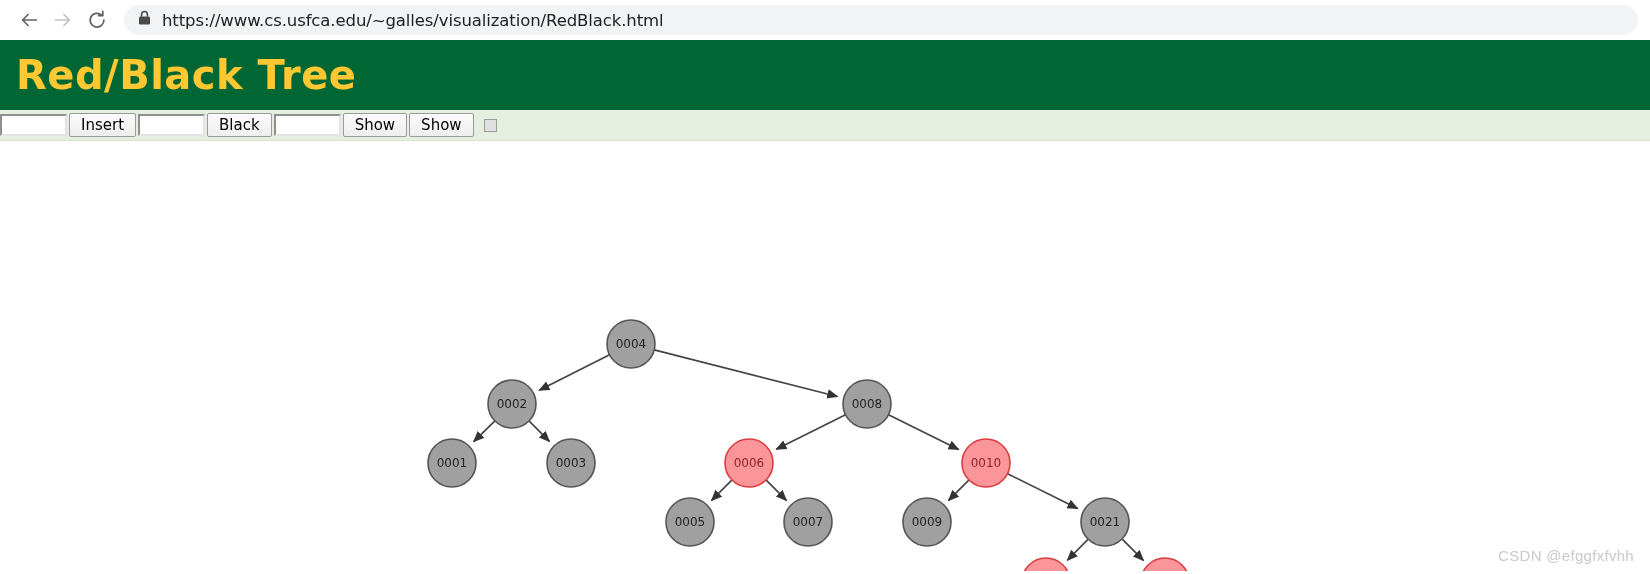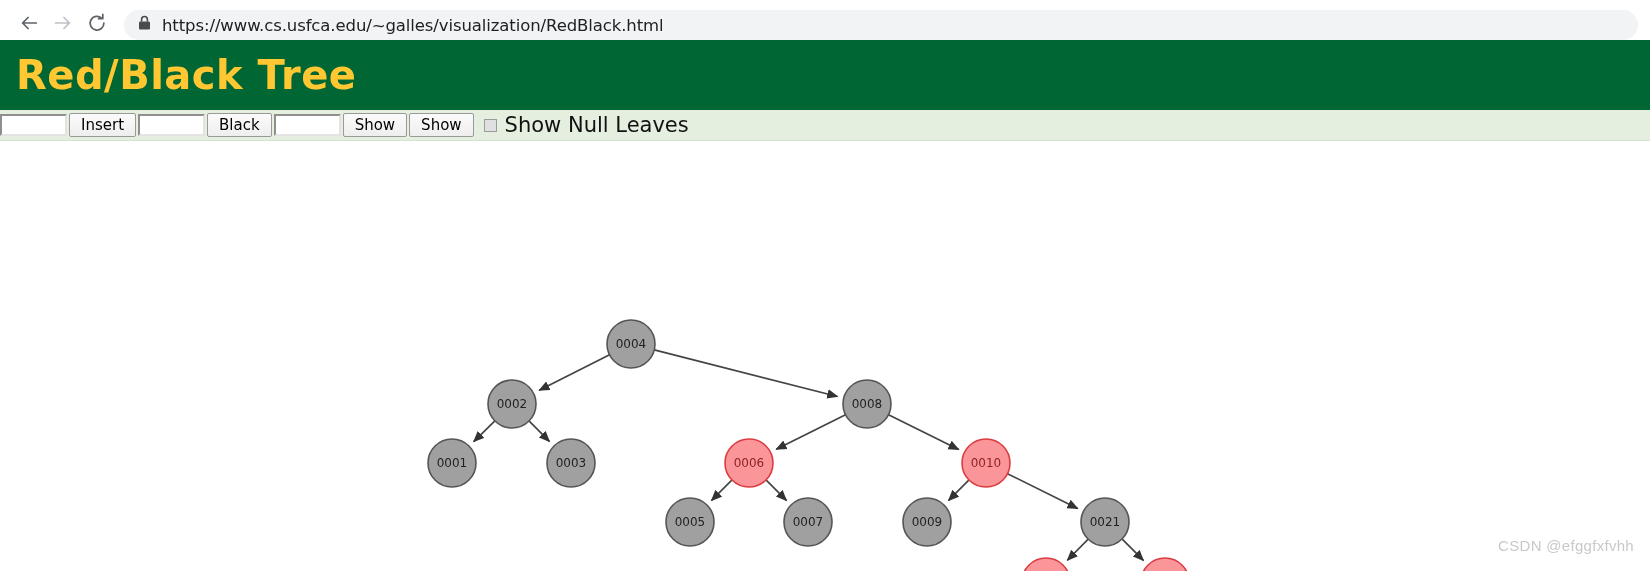--- a/index.html
+++ b/index.html
@@ -13,21 +13,21 @@
     font-family: "Liberation Sans", sans-serif;
     overflow: hidden;
     position: relative;
   }
 
   
   #browser-chrome {
     height: 40px;
     background: #ffffff;
     display: flex;
-    align-items: flex-end;
+    align-items: center;
     padding: 0 12px;
     box-sizing: border-box;
   }
   .nav-btn {
     width: 34px;
     height: 34px;
     display: flex;
     align-items: center;
     justify-content: center;
     border: none;
@@ -150,21 +150,21 @@
   .node-label {
     font-family: "DejaVu Sans", sans-serif;
     font-size: 12px;
     pointer-events: none;
   }
 
   
   #watermark {
     position: absolute;
     right: 16px;
-    bottom: 20px;
+    bottom: 10px;
     font-family: "Liberation Sans", sans-serif;
     font-size: 15px;
     color: #c9c9c9;
     letter-spacing: 0.3px;
     user-select: none;
   }
 </style>
 </head>
 <body>
 
@@ -213,21 +213,20 @@
 
   <input class="tb-input" type="text" value="" style="">
   <button class="tb-button">Black</button>
 
   <input class="tb-input" type="text" value="" style="">
   <button class="tb-button">Show</button>
   <button class="tb-button">Show</button>
 
   <div id="null-leaves-wrap">
     <div id="show-null-leaves-checkbox"></div>
-    <span id="show-null-leaves-label">Show Null Leaves</span>
   </div>
 </div>
 
 <div id="tree-canvas">
   <svg id="tree-svg" width="1650" height="430">
     <defs>
       <marker id="arrowhead" markerWidth="7" markerHeight="7" refX="6" refY="3.1" orient="auto" markerUnits="strokeWidth">
         <path d="M0,0.3 L6.6,3.1 L0,5.9 z" fill="#333333"></path>
       </marker>
     </defs>

